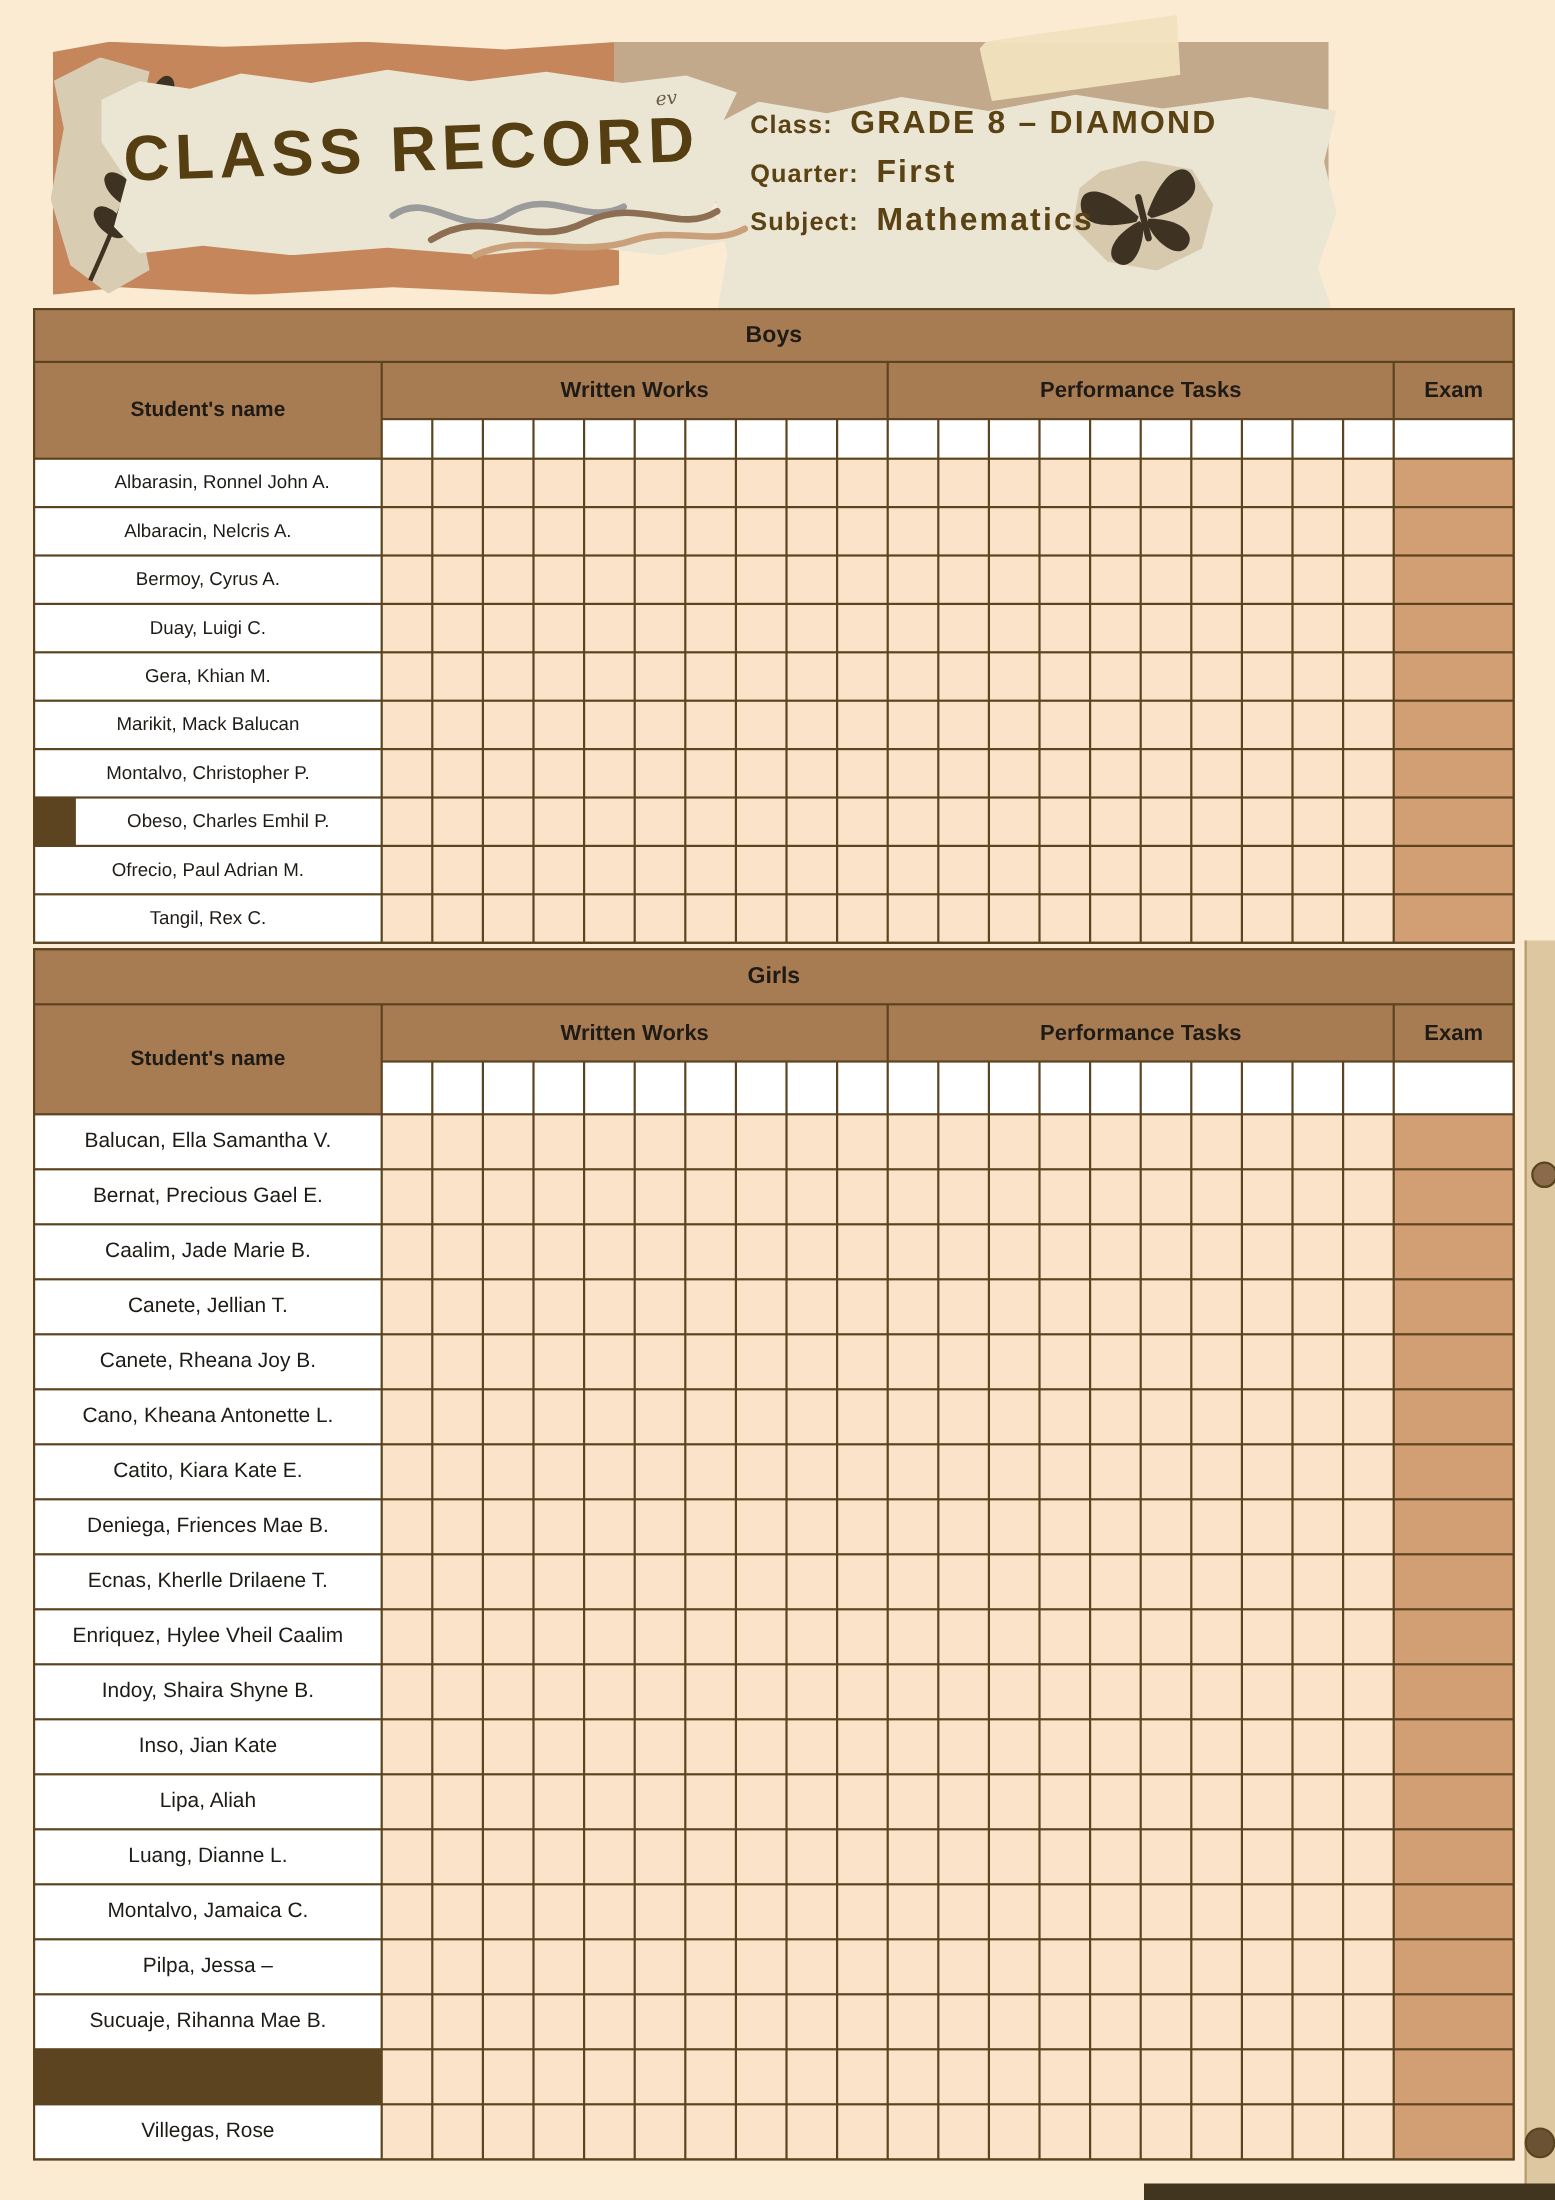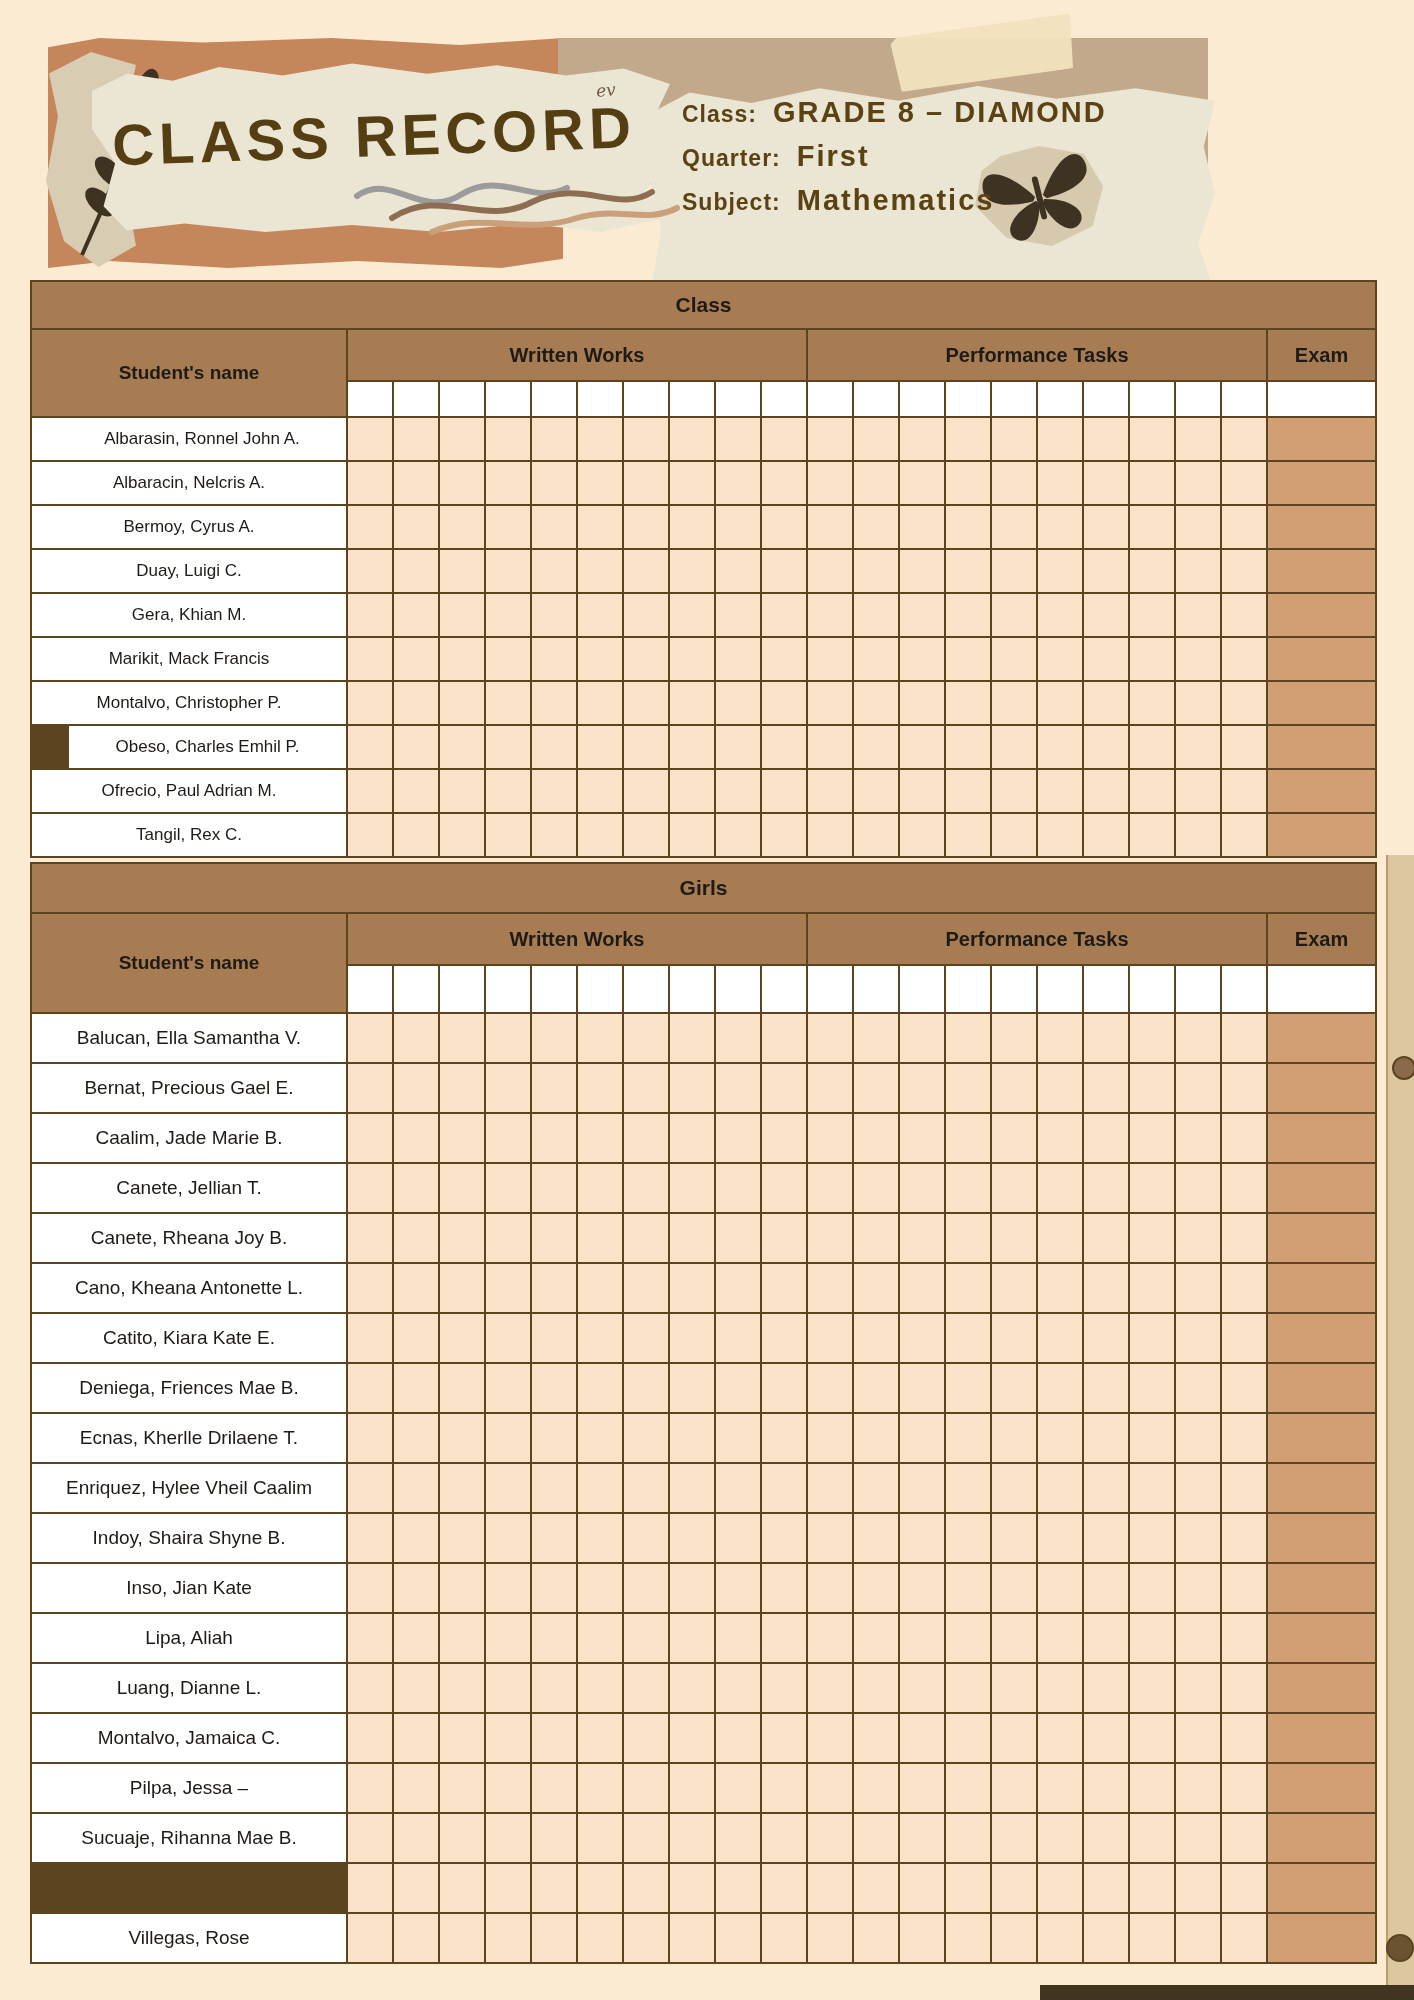--- a/index.html
+++ b/index.html
@@ -154,21 +154,21 @@
       <span class="lbl">Quarter:</span>
       <span class="val">First</span>
     </div>
     <div class="class-line">
       <span class="lbl">Subject:</span>
       <span class="val">Mathematics</span>
     </div>
   </div>
 
   <div class="record-table" id="boys-table">
-      <div class="band" style="grid-area: 1 / 1 / auto / -1;">Class</div>
+      <div class="band" style="grid-area: 1 / 1 / auto / -1;">Boys</div>
       <div class="hdr name-hdr" style="grid-area: 2 / 1 / span 2;">Student's name</div>
       <div class="hdr" style="grid-area: 2 / 2 / auto / span 10;">Written Works</div>
       <div class="hdr" style="grid-area: 2 / 12 / auto / span 10;">Performance Tasks</div>
       <div class="hdr" style="grid-area: 2 / 22;">Exam</div>
       <div class="sub" style="grid-area: 3 / 2;"></div>
       <div class="sub" style="grid-area: 3 / 3;"></div>
       <div class="sub" style="grid-area: 3 / 4;"></div>
       <div class="sub" style="grid-area: 3 / 5;"></div>
       <div class="sub" style="grid-area: 3 / 6;"></div>
       <div class="sub" style="grid-area: 3 / 7;"></div>
@@ -290,21 +290,21 @@
       <div class="score" style="grid-area: 8 / 13;"></div>
       <div class="score" style="grid-area: 8 / 14;"></div>
       <div class="score" style="grid-area: 8 / 15;"></div>
       <div class="score" style="grid-area: 8 / 16;"></div>
       <div class="score" style="grid-area: 8 / 17;"></div>
       <div class="score" style="grid-area: 8 / 18;"></div>
       <div class="score" style="grid-area: 8 / 19;"></div>
       <div class="score" style="grid-area: 8 / 20;"></div>
       <div class="score" style="grid-area: 8 / 21;"></div>
       <div class="exam-cell" style="grid-area: 8 / 22;"></div>
-      <div class="name" style="grid-area: 9 / 1;">Marikit, Mack Francis</div>
+      <div class="name" style="grid-area: 9 / 1;">Marikit, Mack Balucan</div>
       <div class="score" style="grid-area: 9 / 2;"></div>
       <div class="score" style="grid-area: 9 / 3;"></div>
       <div class="score" style="grid-area: 9 / 4;"></div>
       <div class="score" style="grid-area: 9 / 5;"></div>
       <div class="score" style="grid-area: 9 / 6;"></div>
       <div class="score" style="grid-area: 9 / 7;"></div>
       <div class="score" style="grid-area: 9 / 8;"></div>
       <div class="score" style="grid-area: 9 / 9;"></div>
       <div class="score" style="grid-area: 9 / 10;"></div>
       <div class="score" style="grid-area: 9 / 11;"></div>

